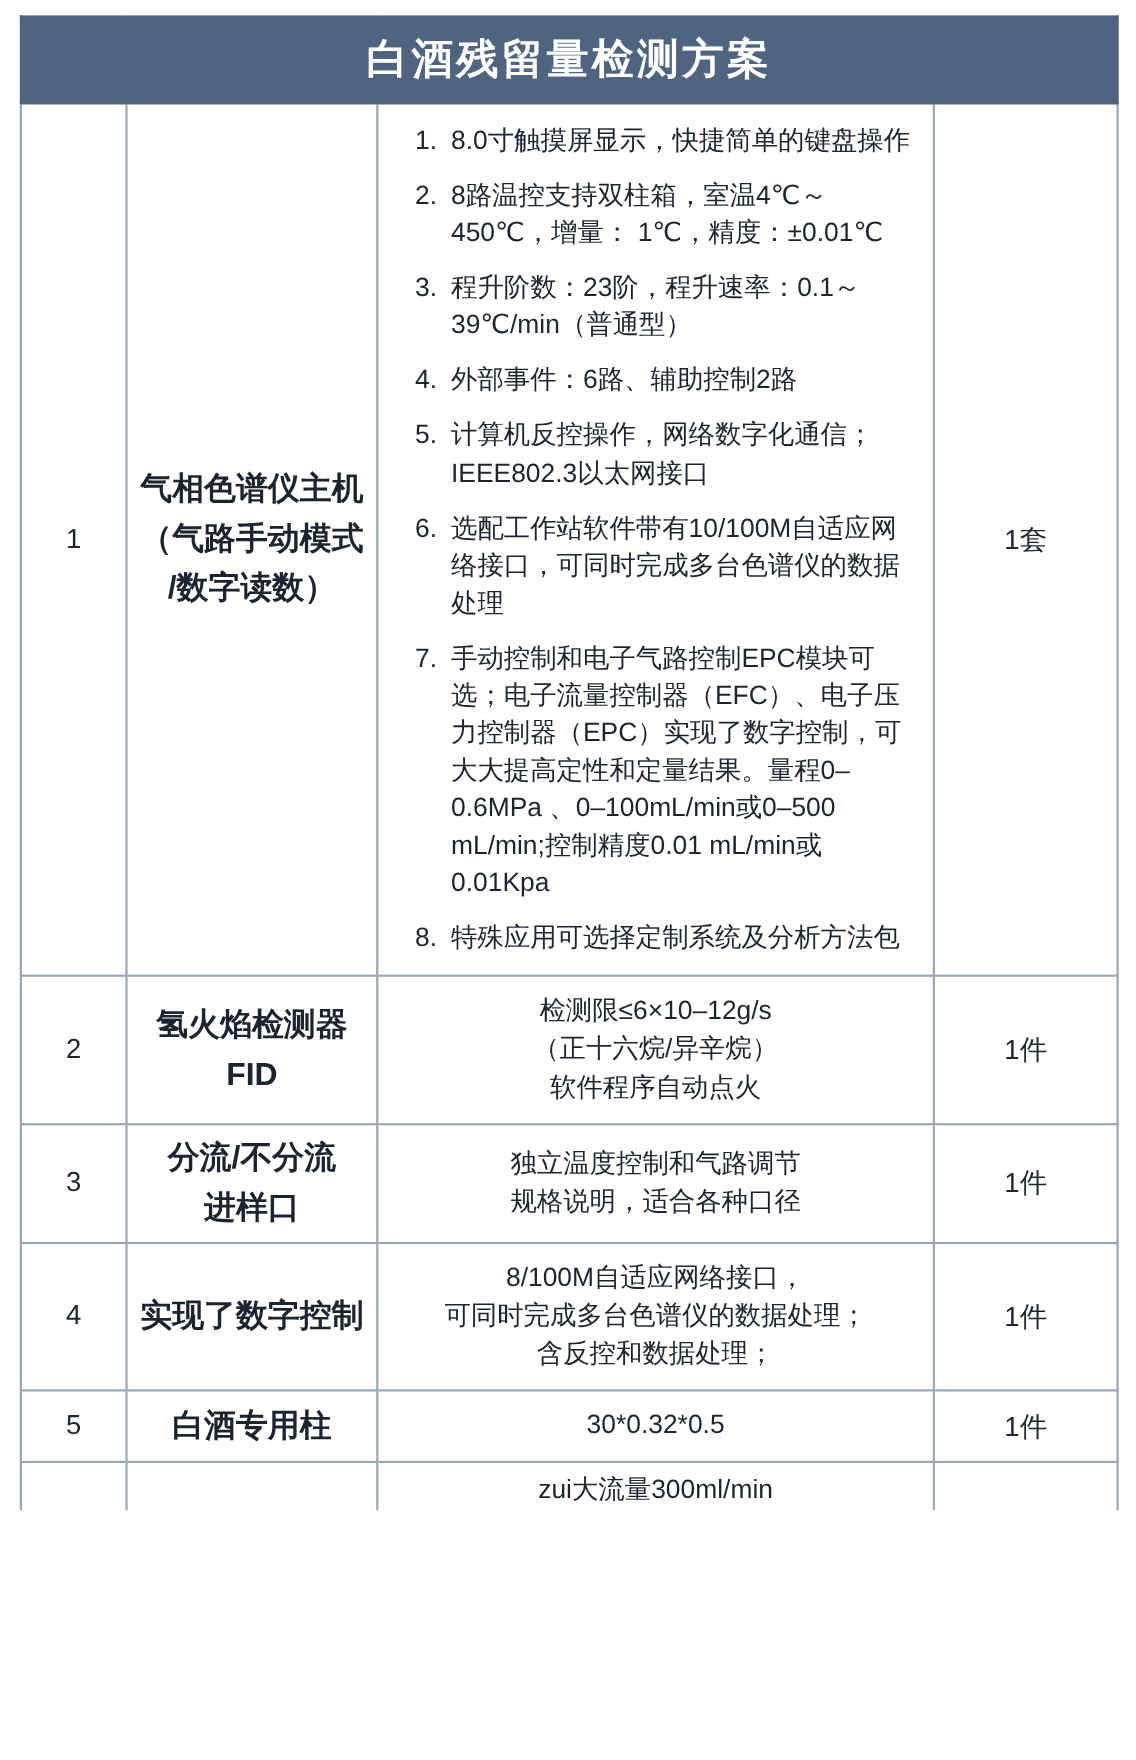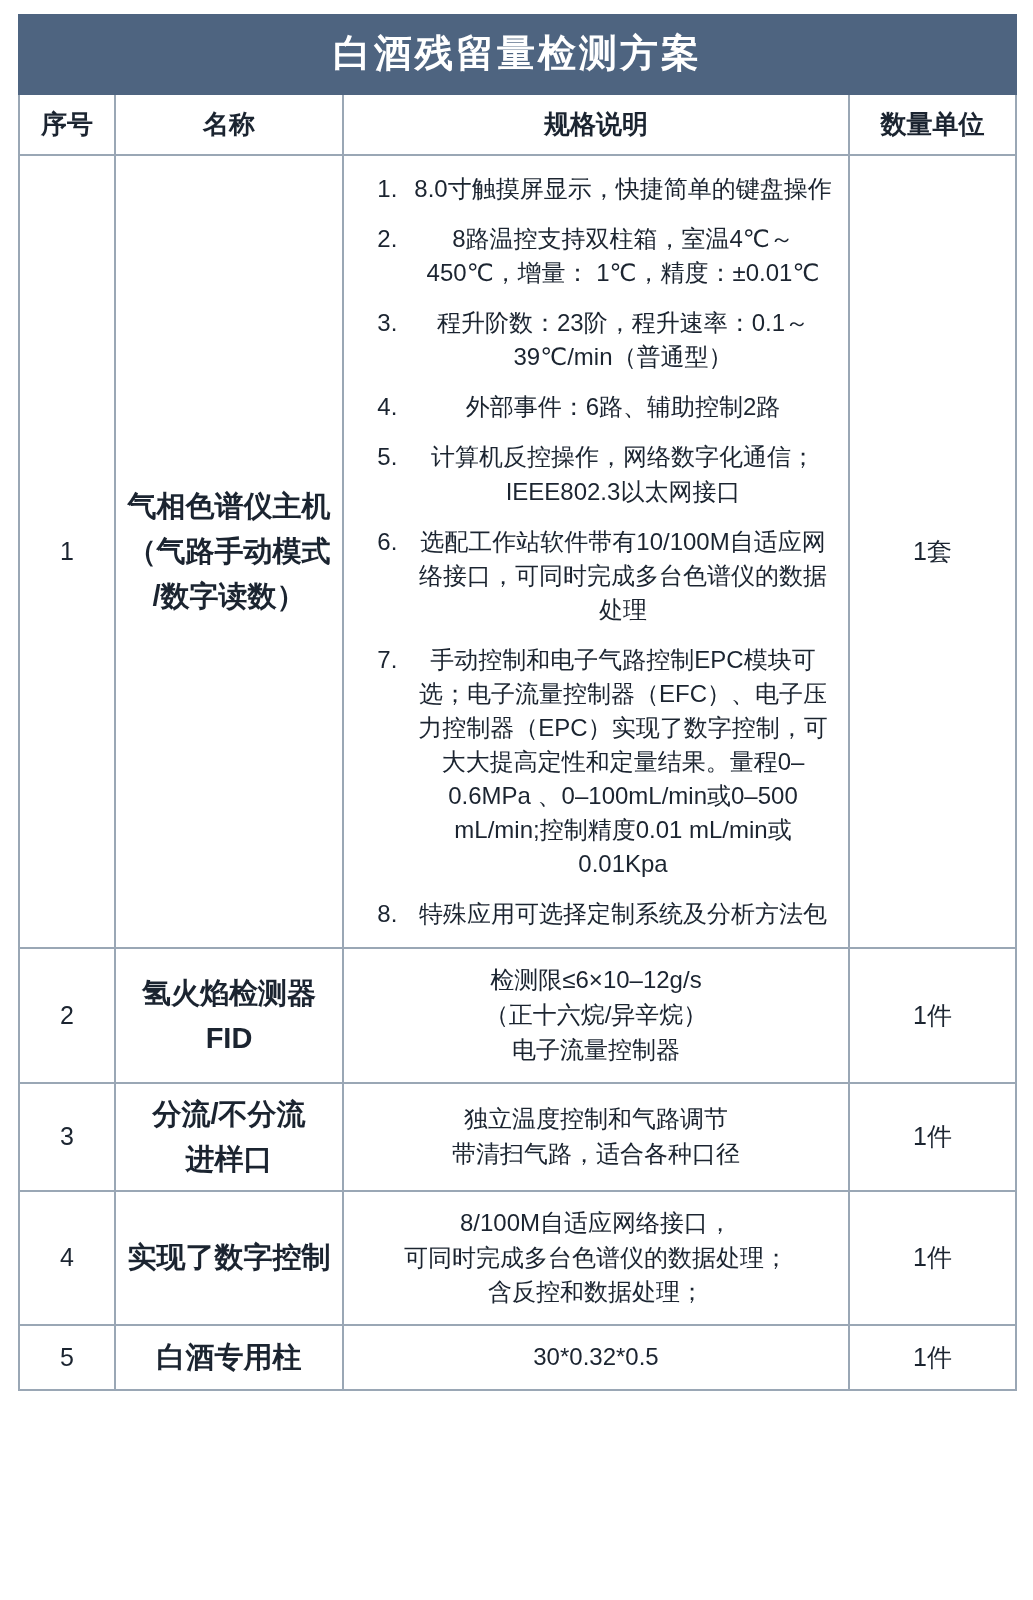--- a/index.html
+++ b/index.html
@@ -78,21 +78,20 @@
     color: #1b2430;
   }
   td.cell-spec.center {
     text-align: center;
     padding: 14px 10px;
   }
   ol.speclist {
     margin: 6px 0 6px 0;
     padding-left: 46px;
     list-style-position: outside;
-    text-align: center;
   }
   ol.speclist li {
     margin: 0 0 16px 0;
     padding-left: 6px;
     line-height: 1.42;
   }
   ol.speclist li:last-child { margin-bottom: 0; }
   .plainline { display: block; }
   .cut-row td {
     border-bottom: none !important;
@@ -112,26 +111,20 @@
   <table class="spec">
     <colgroup>
       <col class="col-no">
       <col class="col-name">
       <col class="col-spec">
       <col class="col-qty">
     </colgroup>
     <thead>
       <tr>
         <th class="title-cell" colspan="4">白酒残留量检测方案</th>
-      </tr>
-      <tr>
-        <th>序号</th>
-        <th>名称</th>
-        <th>规格说明</th>
-        <th>数量单位</th>
       </tr>
     </thead>
     <tbody>
 
       <tr>
         <td class="cell-no">1</td>
         <td class="cell-name">
           <span class="plainline">气相色谱仪主机</span>
           <span class="plainline">（气路手动模式</span>
           <span class="plainline">/数字读数）</span>
@@ -152,34 +145,34 @@
       </tr>
 
       <tr>
         <td class="cell-no">2</td>
         <td class="cell-name">
           <span class="plainline">氢火焰检测器FID</span>
         </td>
         <td class="cell-spec center">
           <span class="plainline">检测限≤6×10–12g/s</span>
           <span class="plainline">（正十六烷/异辛烷）</span>
-          <span class="plainline">电子流量控制器</span>
+          <span class="plainline">软件程序自动点火</span>
         </td>
         <td class="cell-qty">1件</td>
       </tr>
 
       <tr>
         <td class="cell-no">3</td>
         <td class="cell-name">
           <span class="plainline">分流/不分流</span>
           <span class="plainline">进样口</span>
         </td>
         <td class="cell-spec center">
           <span class="plainline">独立温度控制和气路调节</span>
-          <span class="plainline">带清扫气路，适合各种口径</span>
+          <span class="plainline">规格说明，适合各种口径</span>
         </td>
         <td class="cell-qty">1件</td>
       </tr>
 
       <tr>
         <td class="cell-no">4</td>
         <td class="cell-name">
           <span class="plainline">实现了数字控制</span>
         </td>
         <td class="cell-spec center">
@@ -194,15 +187,23 @@
         <td class="cell-no">5</td>
         <td class="cell-name">
           <span class="plainline">白酒专用柱</span>
         </td>
         <td class="cell-spec center">
           <span class="plainline">30*0.32*0.5</span>
         </td>
         <td class="cell-qty">1件</td>
       </tr>
 
+      <tr class="cut-row">
+        <td class="cell-no"></td>
+        <td class="cell-name"></td>
+        <td class="cell-spec center">
+          <span class="plainline">zui大流量300ml/min</span>
+        </td>
+        <td class="cell-qty"></td>
+      </tr>
     </tbody>
   </table>
 </div>
 
 </body></html>

